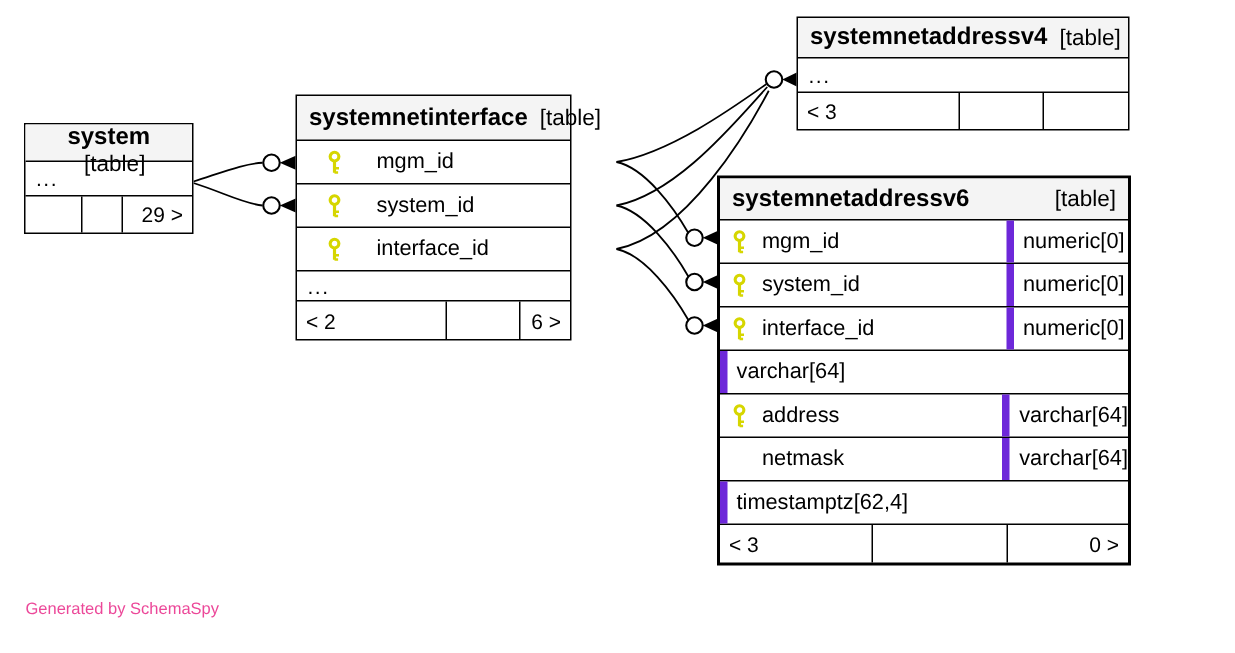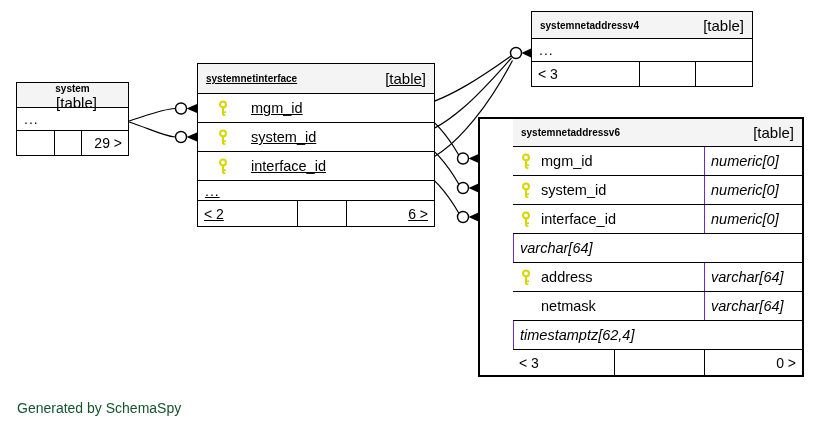--- a/index.html
+++ b/index.html
@@ -5,34 +5,34 @@
   html,body{margin:0;padding:0;background:#ffffff;}
   body{width:823px;height:435px;position:relative;overflow:hidden;
        font-family:"Liberation Sans","DejaVu Sans",sans-serif;color:#000;}
   .canvas{position:absolute;inset:0;}
   svg.edges{position:absolute;left:0;top:0;}
   .tbl{position:absolute;background:#fff;border:1px solid #000;box-sizing:border-box;}
   .tbl.focus{border-width:2px;}
   .hdr{display:flex;justify-content:space-between;align-items:center;
        background:var(--hdrbg,#f4f4f4);border-bottom:1px solid #000;
        padding:0 8px;box-sizing:border-box;}
-  .nm{font-weight:bold;font-size:10px;white-space:nowrap;}
+  .nm{font-weight:bold;font-size:16px;white-space:nowrap;}
   .tag{font-size:15px;white-space:nowrap;margin-left:8px;}
   .row{display:flex;align-items:center;border-bottom:1px solid #000;
        box-sizing:border-box;font-size:14.5px;}
   .keyslot{width:12px;height:17px;flex:0 0 12px;margin-left:9px;display:flex;align-items:center;}
   .collapsed-row{display:flex;align-items:center;border-bottom:1px solid #000;
        box-sizing:border-box;font-size:14px;padding-left:7px;letter-spacing:1px;}
   .ftr{display:flex;box-sizing:border-box;font-size:14px;}
   .fc{box-sizing:border-box;display:flex;align-items:center;padding:0 6px;height:100%;}
   .fc + .fc{border-left:1px solid #000;}
   .fc.r{justify-content:flex-end;}
   .namecell{display:flex;align-items:center;height:100%;box-sizing:border-box;}
   .typecell{display:flex;align-items:center;height:100%;flex:1;
-            border-left:1px solid #6d28d9;padding-left:6px;box-sizing:border-box;font-style:italic;}
+            border-left:5px solid #6d28d9;padding-left:6px;box-sizing:border-box;}
   
   .t-int .hdr{height:30px;}
   .t-int .row{height:29px;padding-left:10px;}
   .t-int .row .lbl{margin-left:22px;}
   .t-int .collapsed-row{height:20px;}
   .t-int .ftr{height:25px;}
   .t-int .fc1{width:99px;} .t-int .fc2{width:49px;} .t-int .fc3{flex:1;}
   
   .t-sys .hdr{height:25px;padding:0 9px;flex-direction:column;}
   .t-sys .collapsed-row{height:23px;}
@@ -43,21 +43,21 @@
   .t-v4 .collapsed-row{height:23px;}
   .t-v4 .ftr{height:24px;}
   .t-v4 .fc1{width:107px;} .t-v4 .fc2{width:56px;} .t-v4 .fc3{flex:1;}
   
   .t-v6 .hdr{height:28px;}
   .t-v6 .row{height:29px;}
   .t-v6 .namecell{width:191px;padding-left:7px;}
   .t-v6 .row .lbl{margin-left:9px;}
   .t-v6 .ftr{height:25px;}
   .t-v6 .fc1{width:101px;} .t-v6 .fc2{width:90px;} .t-v6 .fc3{flex:1;}
-  .note{position:absolute;left:17px;top:400px;font-size:14px;color:#14532d;}
+  .note{position:absolute;left:17px;top:400px;font-size:11px;color:#ec4899;}
   .kicon{display:block;}
 </style>
 </head>
 <body>
 
 <div class="canvas">
 
   <svg class="edges" width="823" height="435" viewBox="0 0 823 435">
     <g fill="none" stroke="#000" stroke-width="1.2">
       <path d="M129,121 C148,115 163,109 175,108.5"></path>
@@ -93,21 +93,21 @@
       <span class="tag">[table]</span>
     </div>
     <div class="collapsed-row">...</div>
     <div class="ftr">
       <div class="fc fc1"></div>
       <div class="fc fc2"></div>
       <div class="fc fc3 r">29 &gt;</div>
     </div>
   </div>
 
-  <div class="tbl t-int" style="left:197px;top:63px;width:238px;text-decoration:underline;">
+  <div class="tbl t-int" style="left:197px;top:63px;width:184px;">
     <div class="hdr">
       <span class="nm">systemnetinterface</span>
       <span class="tag">[table]</span>
     </div>
     <div class="row">
       <span class="keyslot">
         <svg class="kicon" width="12" height="17" viewBox="0 0 12 17">
           <circle cx="6" cy="4.4" r="2.9" fill="none" stroke="var(--key,#d6d600)" stroke-width="2.1"></circle>
           <line x1="6" y1="7.3" x2="6" y2="15.2" stroke="var(--key,#d6d600)" stroke-width="2.1"></line>
           <line x1="6" y1="12.2" x2="9" y2="12.2" stroke="var(--key,#d6d600)" stroke-width="1.7"></line>
@@ -152,21 +152,21 @@
       <span class="tag">[table]</span>
     </div>
     <div class="collapsed-row">...</div>
     <div class="ftr">
       <div class="fc fc1">&lt; 3</div>
       <div class="fc fc2"></div>
       <div class="fc fc3 r"></div>
     </div>
   </div>
 
-  <div class="tbl t-v6 focus" style="left:478px;top:117px;width:326px;padding-left:33px;">
+  <div class="tbl t-v6 focus" style="left:478px;top:117px;width:276px;">
     <div class="hdr">
       <span class="nm">systemnetaddressv6</span>
       <span class="tag">[table]</span>
     </div>
 
     <div class="row">
       <div class="namecell">
         <span class="keyslot" style="margin-left:0;">
           <svg class="kicon" width="12" height="17" viewBox="0 0 12 17">
             <circle cx="6" cy="4.4" r="2.9" fill="none" stroke="var(--key,#d6d600)" stroke-width="2.1"></circle>

